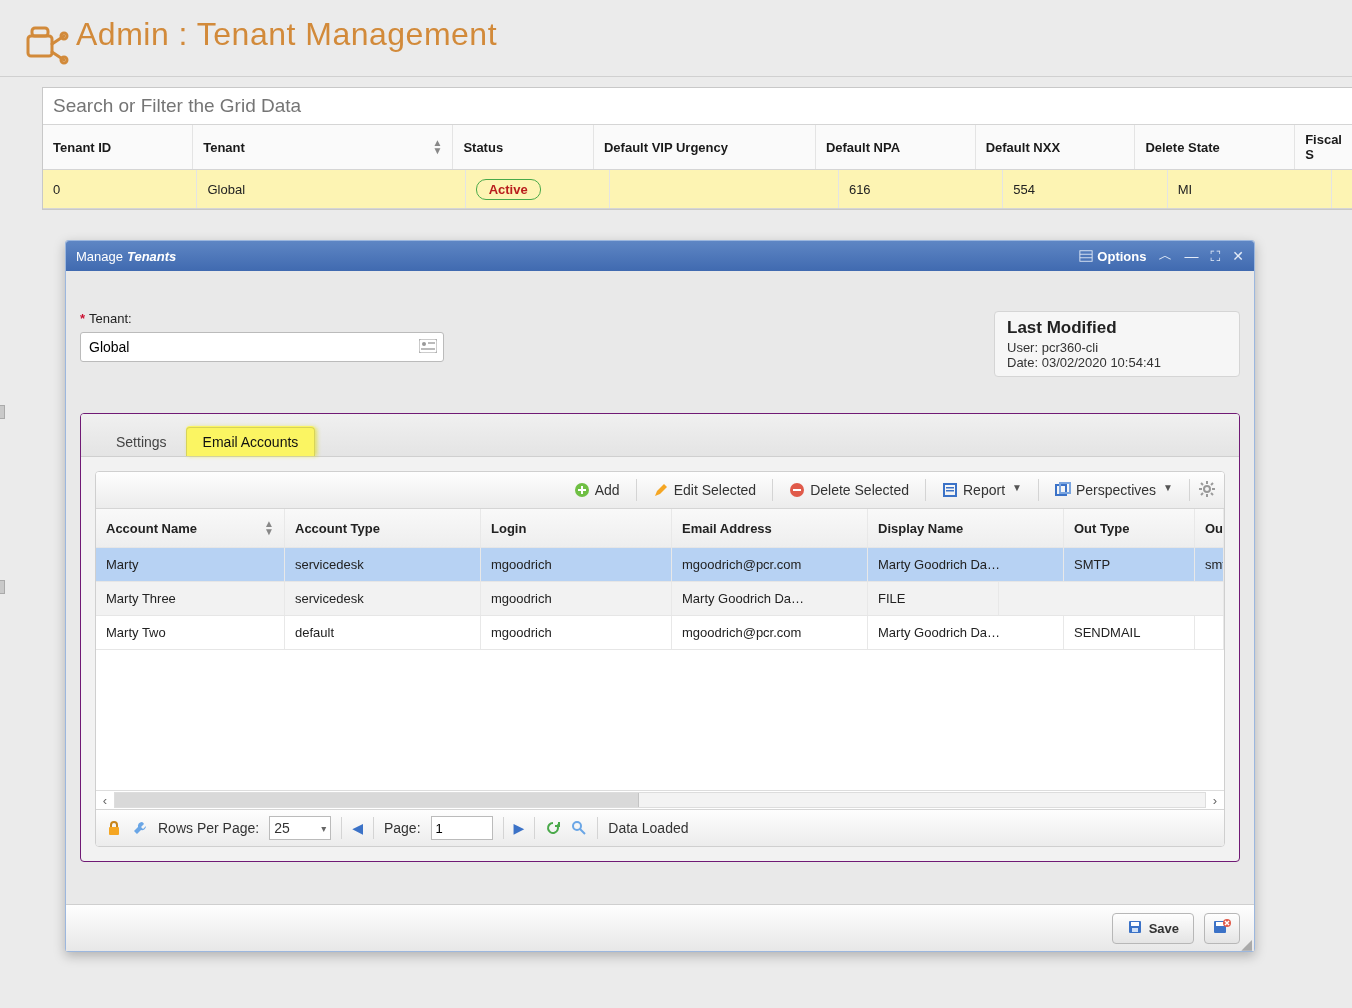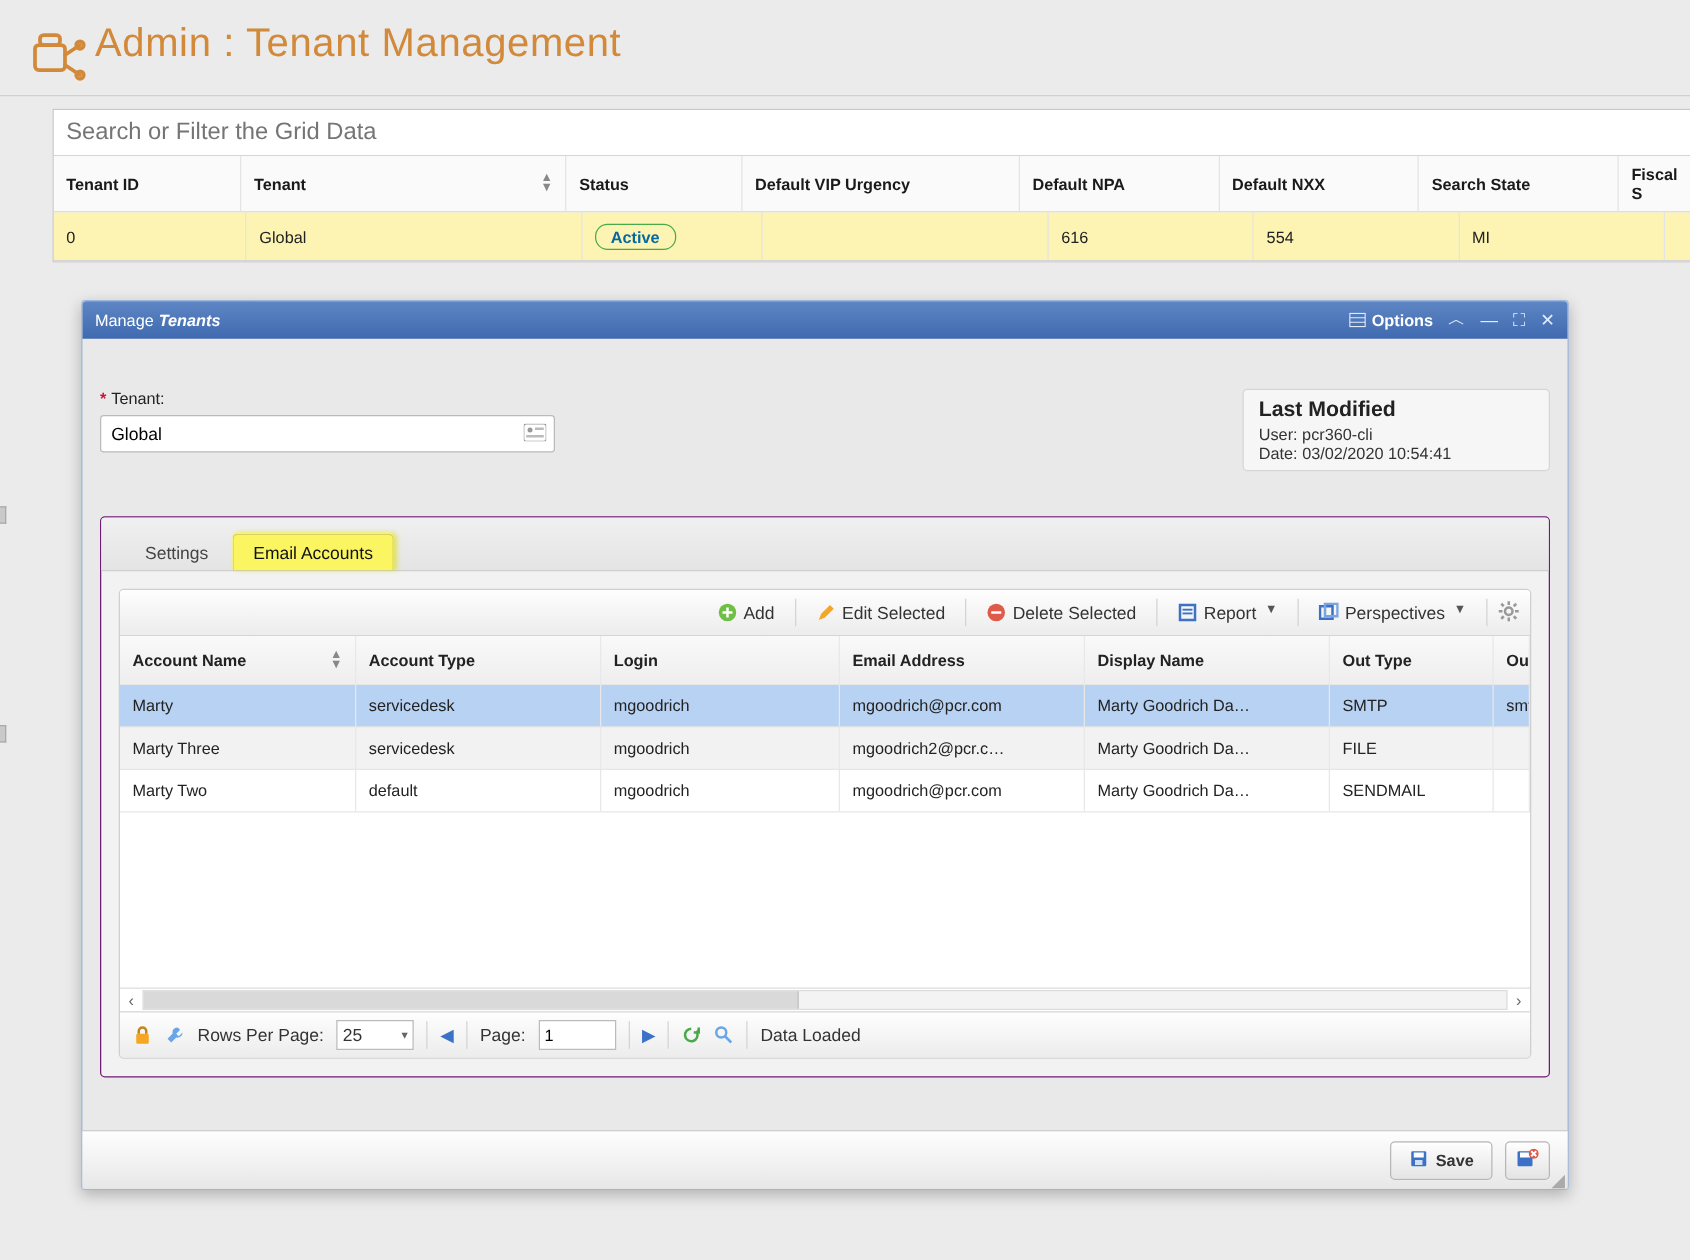--- a/index.html
+++ b/index.html
@@ -62,21 +62,21 @@
     height: 38px; align-items: center;
   }
   .outer-head { background: #fafafa; font-weight: bold; color:#1a1a1a; height: 44px;}
   .outer-row { background: #fdf4b3; }
   .ocell { padding: 0 10px; border-right: 1px solid #e4e4e4; height: 100%; display:flex; align-items:center;}
   .ocell .sort { margin-left:auto; font-size:10px; color:#888; line-height:8px;}
   .w-id{width:135px;} .w-tenant{width:250px;} .w-status{width:125px;}
   .w-vip{width:210px;text-align:right;} .w-npa{width:145px;} .w-nxx{width:145px;}
   .w-state{width:145px;} .w-fiscal{flex:1;}
   .badge-active {
-    border: 1px solid #4aa94a; color: #0369a1; border-radius: 10px;
+    border: 1px solid #4aa94a; color: #b91c1c; border-radius: 10px;
     padding: 2px 12px; font-weight: bold; font-size: 13px; background: #fdf4b3;
   }
 
   
   .modal {
     position: absolute;
     left: 65px; top: 240px;
     width: 1188px; height: 710px;
     background: #e9e9e9;
     border: 1px solid #9cb7de;
@@ -265,21 +265,21 @@
       <div class="ocell w-vip">
           <span>Default VIP Urgency</span>
         </div>
       <div class="ocell w-npa">
           <span>Default NPA</span>
         </div>
       <div class="ocell w-nxx">
           <span>Default NXX</span>
         </div>
       <div class="ocell w-state">
-          <span>Search State</span>
+          <span>Delete State</span>
         </div>
       <div class="ocell w-fiscal">
           <span>Fiscal S</span>
         </div>
     </div>
     <div class="outer-row">
       <div class="ocell w-id">
           <span>0</span>
         </div>
       <div class="ocell w-tenant">
@@ -482,23 +482,20 @@
           </div>
           <div class="grid-row alt">
             <div class="gcell c-name">
                 <span>Marty Three</span>
               </div>
             <div class="gcell c-type">
                 <span>servicedesk</span>
               </div>
             <div class="gcell c-login">
                 <span>mgoodrich</span>
-              </div>
-            <div class="gcell c-email">
-                <span>mgoodrich2@pcr.c…</span>
               </div>
             <div class="gcell c-disp">
                 <span>Marty Goodrich Da…</span>
               </div>
             <div class="gcell c-otype">
                 <span>FILE</span>
               </div>
             <div class="gcell c-ohost">
                 <span></span>
               </div>

